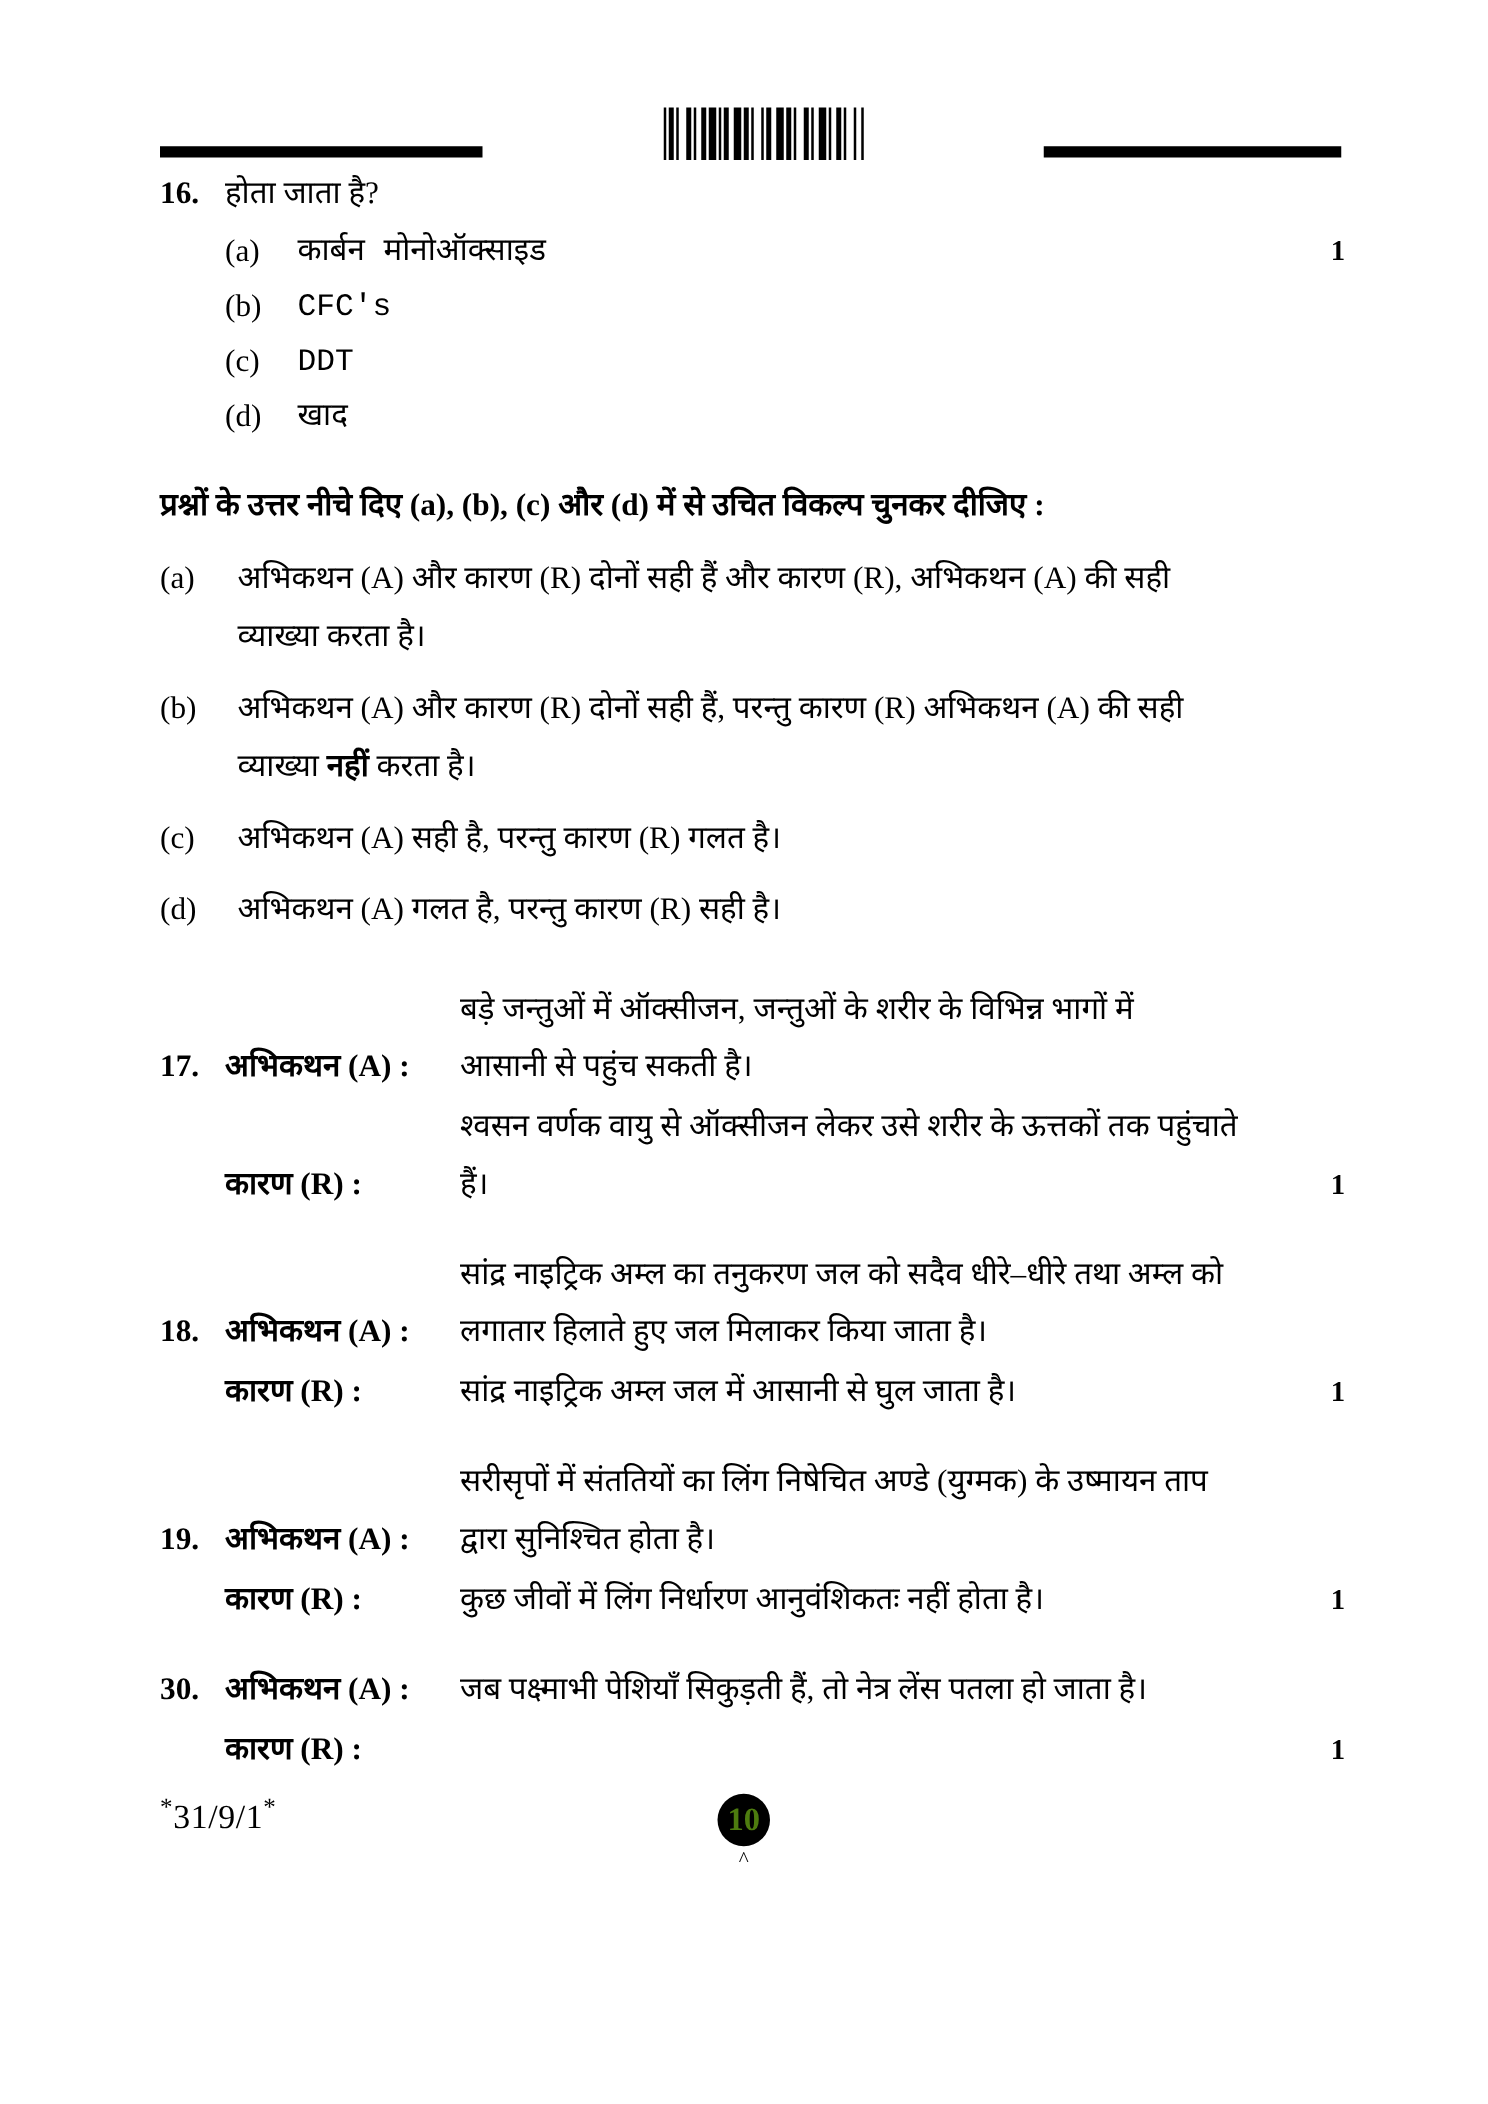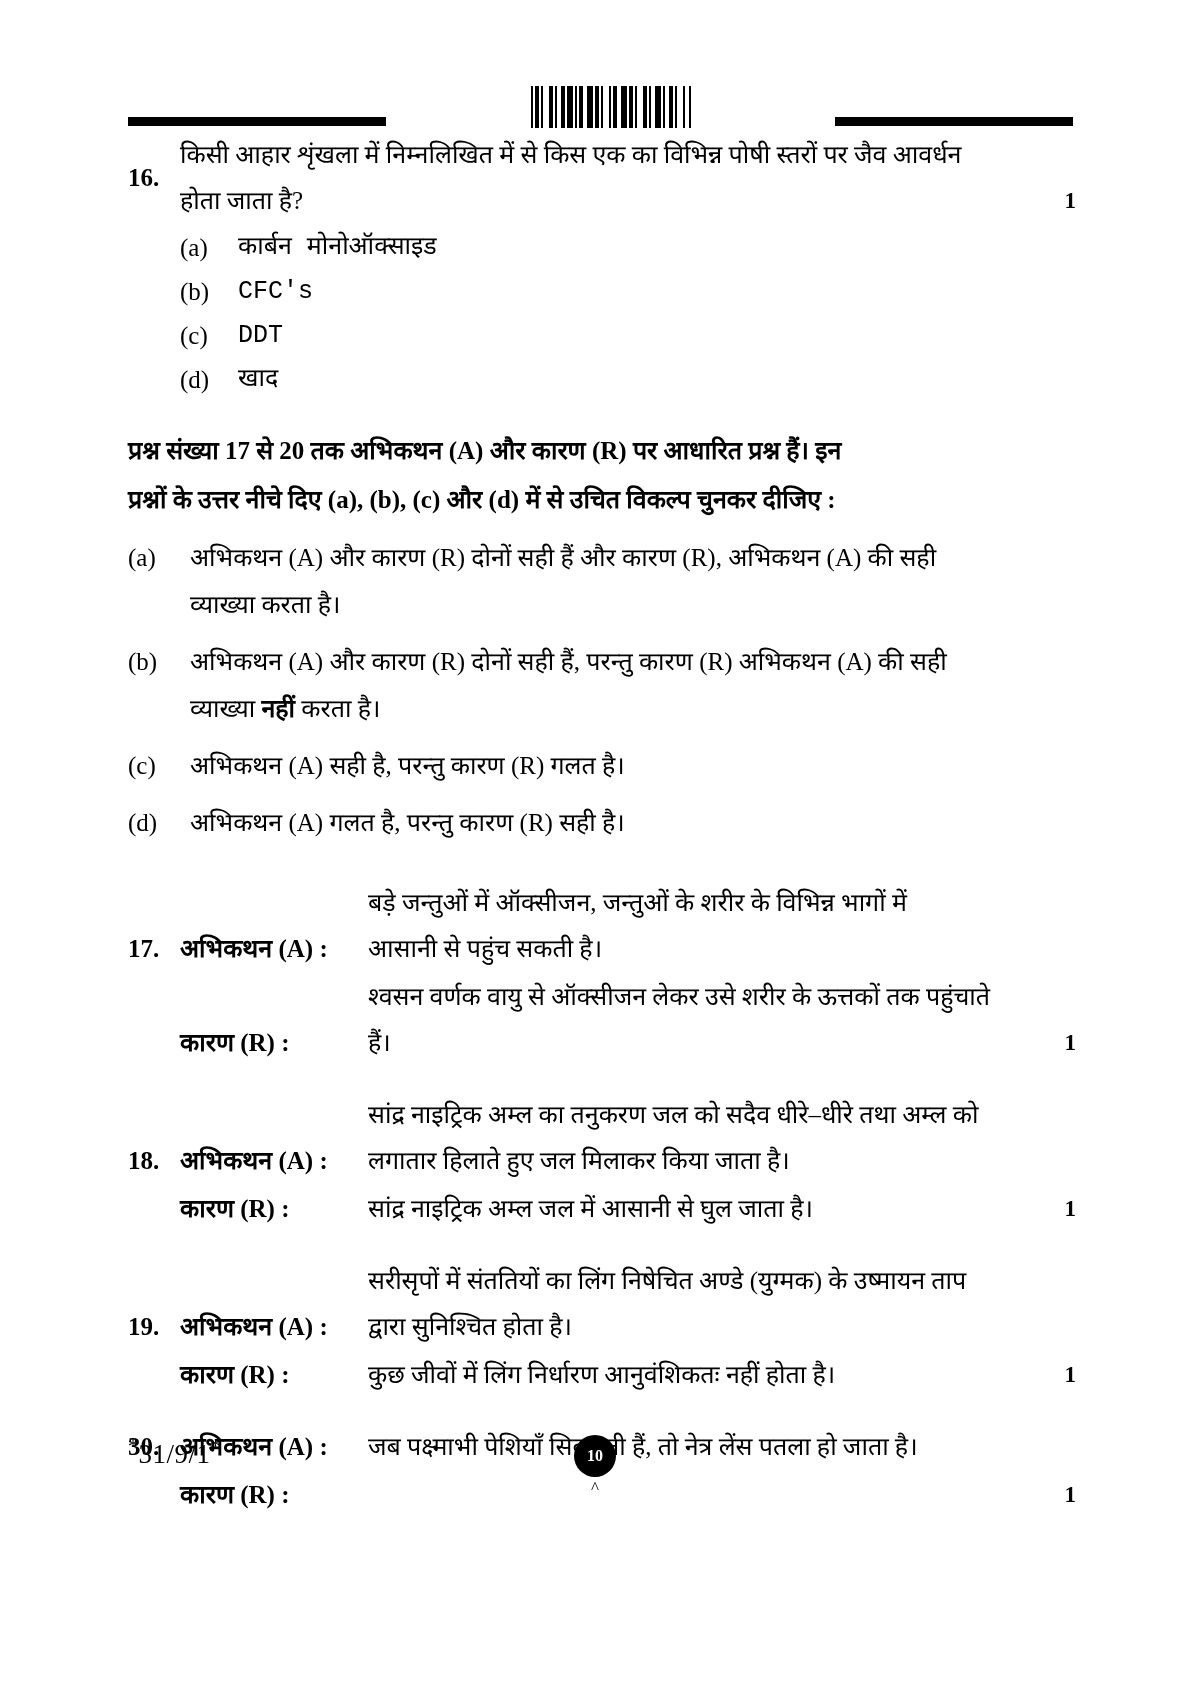--- a/index.html
+++ b/index.html
@@ -202,22 +202,22 @@
     width: 1190px;
     text-align: center;
   }
   .page-badge {
     display: inline-block;
     width: 42px;
     height: 42px;
     line-height: 42px;
     border-radius: 50%;
     background: #000;
-    color: #ffffff;
-    font-size: 16px;
+    color: #4d7c0f;
+    font-size: 26px;
     font-weight: bold;
     text-align: center;
   }
   .caret {
     display: block;
     margin-top: 2px;
     font-size: 17px;
     line-height: 17px;
     color: #000;
     text-align: center;
@@ -283,21 +283,20 @@
       </div>
     <div class="rule-bar right"></div>
   </div>
 
   <div class="content">
 
     <div class="q-block">
       <div class="qrow">
         <div class="qnum">16.</div>
         <div class="qbody qtext-justify">
-          <div>किसी आहार शृंखला में निम्नलिखित में से किस एक का विभिन्न पोषी स्तरों पर जैव आवर्धन</div>
           <div class="lastline">होता जाता है?</div>
         </div>
       </div>
       <div class="marks" style="top:46px;">1</div>
 
       <div class="opt-list">
         <div class="opt">
           <div class="opt-lbl">(a)</div>
           <div class="opt-val">कार्बन मोनोऑक्साइड</div>
         </div>
@@ -310,21 +309,20 @@
           <div class="opt-val">DDT</div>
         </div>
         <div class="opt">
           <div class="opt-lbl">(d)</div>
           <div class="opt-val">खाद</div>
         </div>
       </div>
     </div>
 
     <div class="instruction">
-      <div>प्रश्न संख्या 17 से 20 तक अभिकथन (A) और कारण  (R) पर आधारित प्रश्न हैं।   इन</div>
       <div class="lastline">प्रश्नों के उत्तर नीचे दिए (a), (b), (c) और (d) में से उचित विकल्प चुनकर दीजिए :</div>
     </div>
 
     <div>
 
       <div class="choice">
         <div class="choice-lbl">(a)</div>
         <div class="choice-body">
           <div>अभिकथन (A) और कारण (R) दोनों सही हैं और कारण (R), अभिकथन (A) की सही</div>
           <div class="lastline"><span>व्याख्या करता है।</span><b></b><span></span></div>

